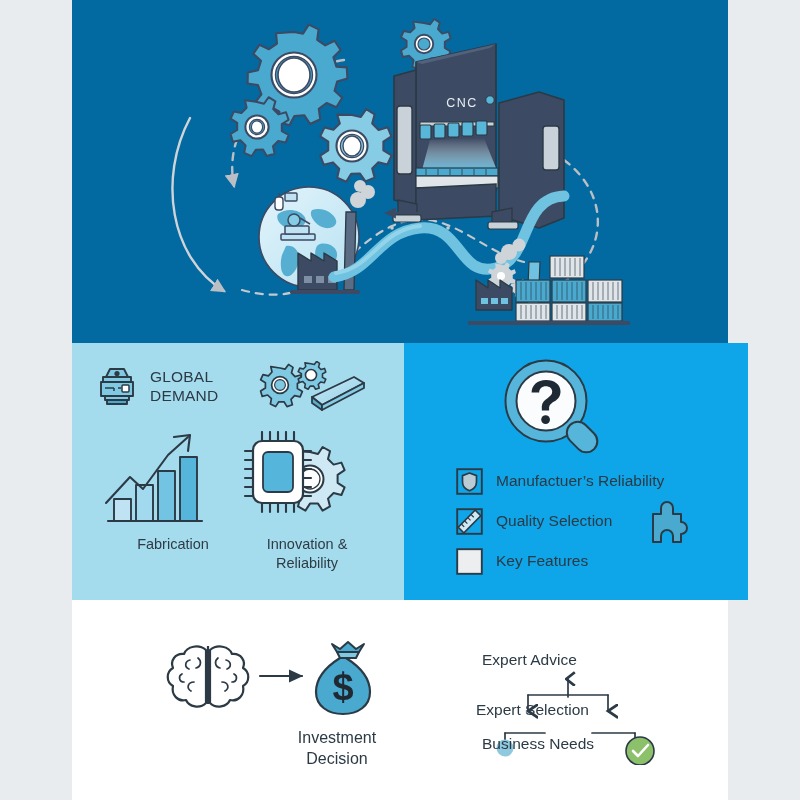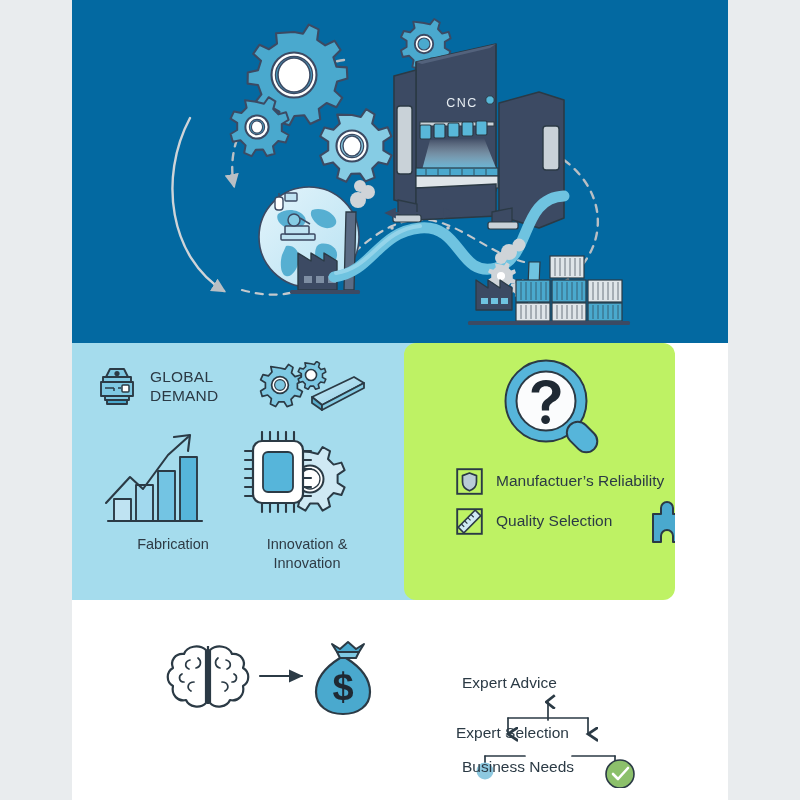--- a/index.html
+++ b/index.html
@@ -39,23 +39,22 @@
     height: 257px;
     overflow: hidden;
   }
   .panel-left {
     left: 0;
     width: 371px;
     background: #a5dced;
   }
   .panel-right {
     left: 332px;
-    width: 271px;
-    background: #bef264;
-    border-radius: 12px;
+    width: 344px;
+    background: #0ea5e9;
   }
   .cell {
     position: absolute;
   }
 
   .gd-wrap {
     position: absolute;
     left: 22px; top: 20px;
     display: flex;
     align-items: center;
@@ -109,22 +108,22 @@
     left: 180px; top: 128px;
     width: 170px;
     text-align: center;
     font-size: 16px;
     line-height: 1.3;
     color: #2b3a45;
   }
 
   .flow {
     position: absolute;
-    left: 358px; top: 45px;
-    width: 250px; height: 120px; margin-top: 23px;
+    left: 378px; top: 45px;
+    width: 250px; height: 120px;
   }
   .flow-node {
     position: absolute;
     font-size: 15.5px;
     color: #2b3a45;
     white-space: nowrap;
   }
   .flow-expert  { left: 32px;  top: 6px; }
   .flow-model   { left: 26px;  top: 56px; }
   .flow-biz     { left: 32px;  top: 90px; }
@@ -430,21 +429,21 @@
         <rect x="11" y="10" width="50" height="62" rx="9" fill="#ffffff" stroke="#2b3a45" stroke-width="2.2"></rect>
         <rect x="21" y="21" width="30" height="40" rx="5" fill="#56b5da" stroke="#2b3a45" stroke-width="1.8"></rect>
       </svg>
     </div>
 
     <div class="lbl lbl-pmf">
       <div>Fabrication</div>
     </div>
     <div class="lbl lbl-it">
       <div>Innovation &amp;</div>
-      <div>Innovation</div>
+      <div>Reliability</div>
     </div>
   </div>
 
   <div class="panel panel-right">
 
     <div class="cell" style="left:96px; top:16px;">
       <svg width="112" height="100" viewBox="0 0 112 100">
         <circle cx="46" cy="42" r="35" fill="none" stroke="#56b5da" stroke-width="11"></circle>
         <circle cx="46" cy="42" r="40.5" fill="none" stroke="#2b3a45" stroke-width="2"></circle>
         <circle cx="46" cy="42" r="29.5" fill="#fbfcfd" stroke="#2b3a45" stroke-width="2"></circle>
@@ -471,20 +470,26 @@
           <rect x="1.2" y="1.2" width="24.6" height="24.6" fill="none" stroke="#2b3a45" stroke-width="1.9"></rect>
           <g transform="rotate(-45 13.5 13.5)">
             <rect x="1.5" y="9.5" width="24" height="8" fill="#cfe9f4" stroke="#2b3a45" stroke-width="1.6"></rect>
             <g stroke="#2b3a45" stroke-width="1.2">
               <path d="M6,9.5 v4 M10.5,9.5 v4 M15,9.5 v4 M19.5,9.5 v4"></path>
             </g>
           </g>
         </svg>
         <span class="ctext">Quality Selection</span>
       </div>
+      <div class="check-row">
+        <svg width="27" height="27" viewBox="0 0 27 27">
+          <rect x="1.2" y="1.2" width="24.6" height="24.6" fill="#eceef0" stroke="#2b3a45" stroke-width="1.9"></rect>
+        </svg>
+        <span class="ctext">Key Features</span>
+      </div>
     </div>
 
     <div class="cell" style="left:237px; top:155px;">
       <svg width="60" height="54" viewBox="0 0 60 54">
         <path d="M20,16 V10 a6,6 0 0 1 12,0 v6 h8 v8 a6,6 0 0 1 0,12 v8 h-8 v-6 a6,6 0 0 0 -12,0 v6 h-8 V16 z" fill="#4aa9ce" stroke="#2b3a45" stroke-width="2" stroke-linejoin="round"></path>
       </svg>
     </div>
   </div>
 
   <div class="bottom">
@@ -516,20 +521,24 @@
       </defs>
 
       <g>
         <path d="M180,14 l5,8 h22 l5,-8 l-8,5 l-8,-7 l-8,7 z" fill="#4aa9ce" stroke="#2b3a45" stroke-width="2" stroke-linejoin="round"></path>
         <path d="M185,22 h22 l-3,6 h-16 z" fill="#7fc9e3" stroke="#2b3a45" stroke-width="2" stroke-linejoin="round"></path>
         <path d="M188,28 c-16,10 -24,22 -24,34 c0,14 12,22 27,22 c15,0 27,-8 27,-22 c0,-12 -8,-24 -24,-34 z" fill="#4aa9ce" stroke="#2b3a45" stroke-width="2.2" stroke-linejoin="round"></path>
         <text x="191" y="70" font-family="'Liberation Sans',sans-serif" font-size="38" font-weight="bold" fill="#1f2933" text-anchor="middle">$</text>
       </g>
     </svg>
 
+    <div class="inv-label">
+      <div>Investment</div>
+      <div>Decision</div>
+    </div>
 
     <div class="flow">
       <svg width="250" height="120" viewBox="0 0 250 120" style="position:absolute;left:0;top:0;">
         <defs>
           <marker id="fa" markerWidth="9" markerHeight="9" refX="4" refY="6" orient="auto">
             <path d="M0,0 L4,6 L8,0" fill="none" stroke="#2b3a45" stroke-width="1.6"></path>
           </marker>
           <marker id="fu" markerWidth="9" markerHeight="9" refX="4" refY="2" orient="auto">
             <path d="M0,6 L4,1 L8,6" fill="none" stroke="#2b3a45" stroke-width="1.6"></path>
           </marker>

